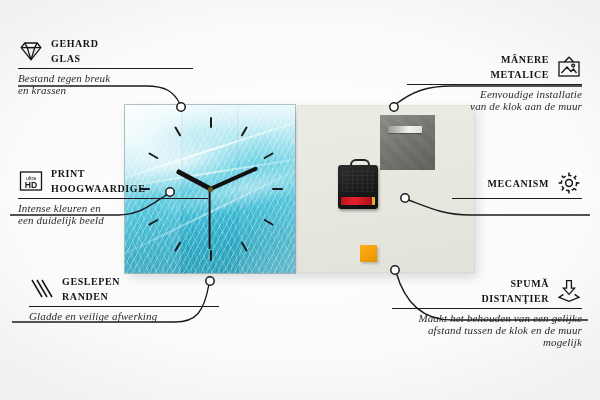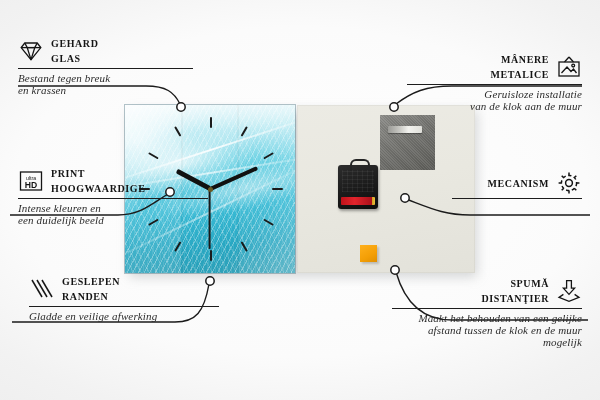--- a/index.html
+++ b/index.html
@@ -279,21 +279,21 @@
             <g fill="none" stroke="#151515" stroke-width="1.3">
           <rect x="3" y="8" width="20" height="14"></rect>
           <path d="M13 3 L8.5 8 M13 3 L17.5 8"></path>
           <path d="M5.5 19 L11 13 L15 17.5 L17.5 15 L20.5 19"></path>
           <circle cx="17.2" cy="11.6" r="1.4"></circle>
         </g>
           </svg>
       </span>
     </div>
     <div class="rule"></div>
-    <div class="cdesc t-right">Geruisloze installatie</div>
+    <div class="cdesc t-right">Eenvoudige installatie</div>
     <div class="cdesc t-right">van de klok aan de muur</div>
   </div>
 
   <div class="callout" style="left:452px;top:170px;width:130px;">
     <div class="head right">
       <span class="t-right">
         <div class="ctitle">MECANISM</div>
       </span>
       <span class="ico">
         <svg viewBox="0 0 26 26">

